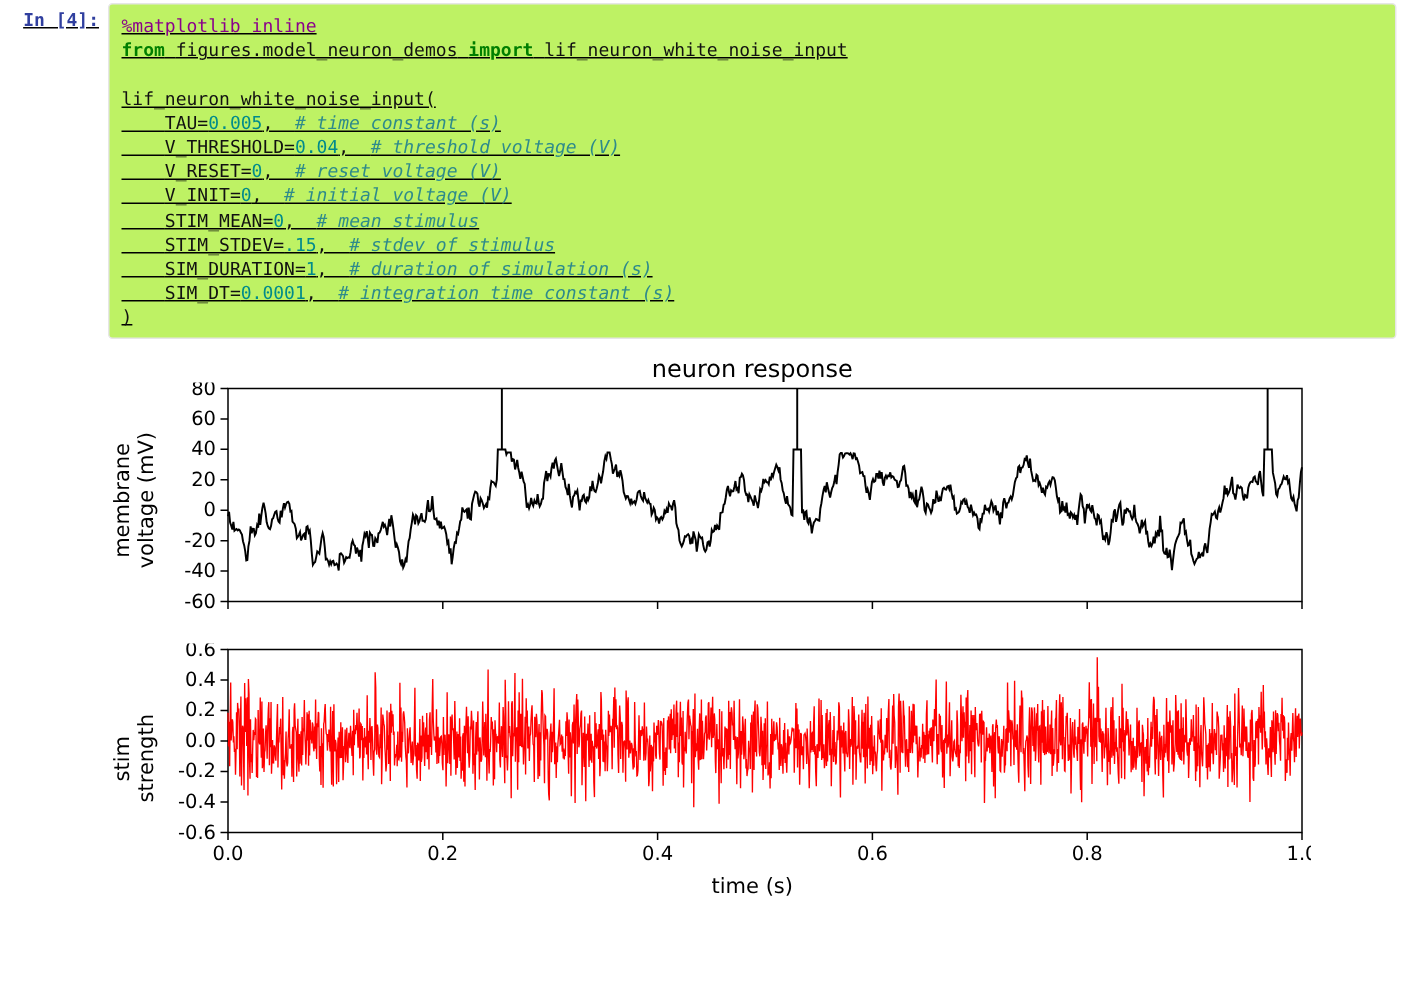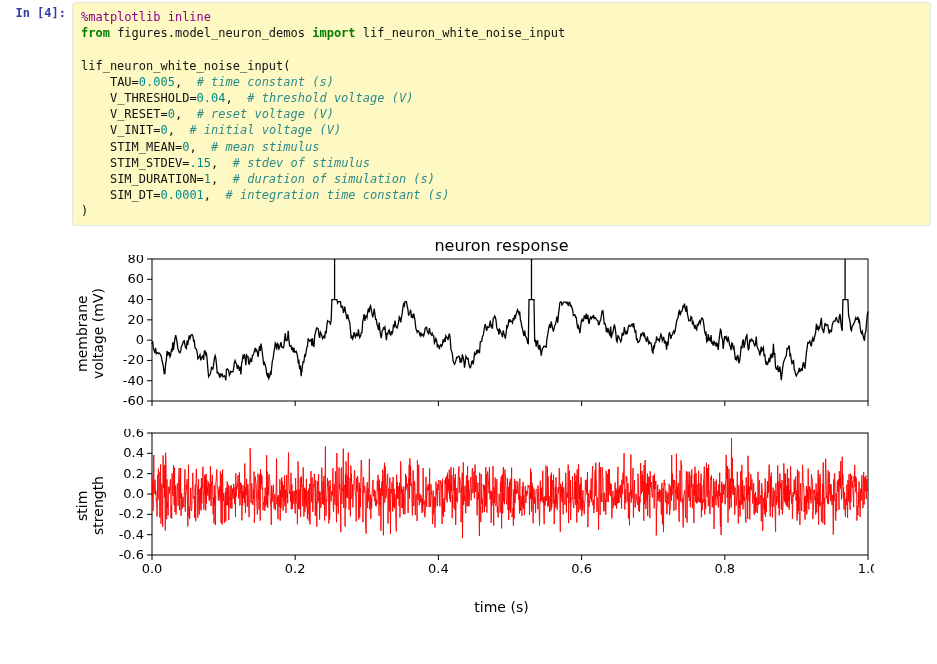--- a/index.html
+++ b/index.html
@@ -13,36 +13,37 @@
   .page {
     width: 937px;
     height: 664px;
     position: relative;
     box-sizing: border-box;
   }
   .cell {
     display: flex;
     align-items: flex-start;
     padding: 2px 0 0 0;
+    text-decoration: underline;
   }
   .prompt {
     width: 72px;
     text-align: right;
     padding-right: 6px;
     font-family: "DejaVu Sans Mono", Menlo, Consolas, monospace;
     font-size: 12px;
     color: #303F9F;
     box-sizing: border-box;
     padding-top: 4px;
     white-space: nowrap;
   }
   .prompt .num { color: #303F9F; font-weight: bold; }
   .code-block {
     flex: 1;
-    background: #fef9c3;
+    background: #bef264;
     border: 1px solid #e6e6e6;
     border-radius: 3px;
     padding: 6px 8px;
     margin-right: 6px;
     box-sizing: border-box;
     font-family: "DejaVu Sans Mono", Menlo, Consolas, monospace;
     font-size: 12px;
     line-height: 1.35;
     white-space: pre;
     color: #111;
@@ -167,18 +168,18 @@
             <line x1="344.40000000000003" x2="344.40000000000003" y1="126" y2="131" stroke="#000"></line>
             <text x="344.40000000000003" y="144" text-anchor="middle" font-size="13">0.4</text>
             <line x1="487.59999999999997" x2="487.59999999999997" y1="126" y2="131" stroke="#000"></line>
             <text x="487.59999999999997" y="144" text-anchor="middle" font-size="13">0.6</text>
             <line x1="630.8000000000001" x2="630.8000000000001" y1="126" y2="131" stroke="#000"></line>
             <text x="630.8000000000001" y="144" text-anchor="middle" font-size="13">0.8</text>
             <line x1="774" x2="774" y1="126" y2="131" stroke="#000"></line>
             <text x="774" y="144" text-anchor="middle" font-size="13">1.0</text>
           </svg>
     </div>
-    <div style="text-align:center;font-size:14px;margin-top:18px;">time (s)</div>
+    <div style="text-align:center;font-size:14px;margin-top:2px;">time (s)</div>
   </div>
 
 </div>
 
 </div>
 
 </body></html>

